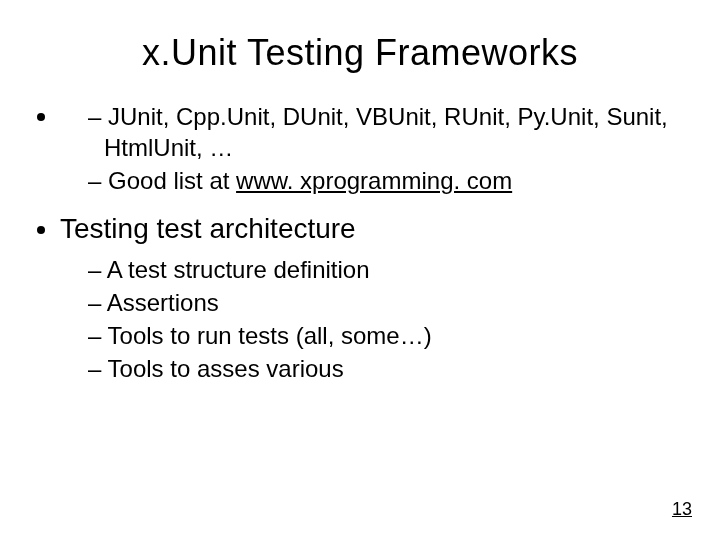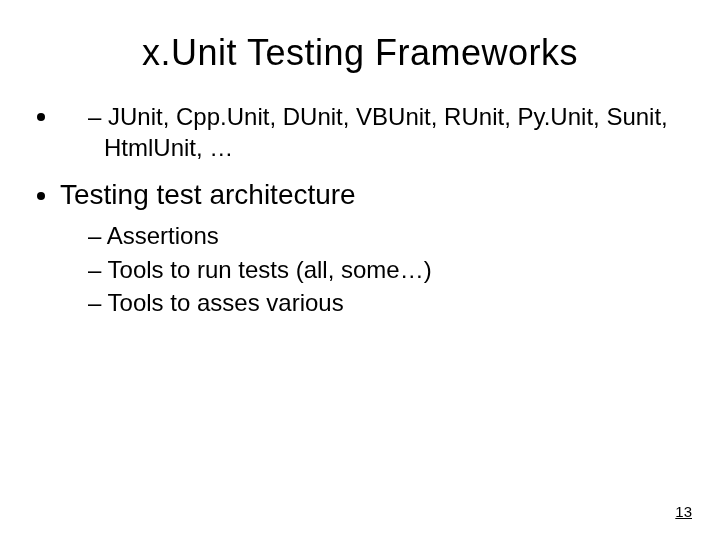--- a/index.html
+++ b/index.html
@@ -53,43 +53,45 @@
     content: "– ";
   }
   .link {
     text-decoration: underline;
     color: #000000;
   }
   .pagenum {
     position: absolute;
     bottom: 20px;
     right: 28px;
-    font-size: 15px;
+    font-size: 18px;
     color: #000000;
     text-decoration: underline;
   }
 </style>
 </head>
 <body>
 
 <div class="slide">
 
   <div class="title">x.Unit Testing Frameworks</div>
 
   <ul class="level1">
 
     <li>
       <ul class="level2">
         <li>JUnit, Cpp.Unit, DUnit, VBUnit, RUnit, Py.Unit, Sunit, HtmlUnit, …</li>
+        <li><span>Good list at </span><span class="link">www. xprogramming. com</span></li>
       </ul>
     </li>
 
     <li>
       <span>Testing test architecture</span>
       <ul class="level2">
+        <li>A test structure definition</li>
         <li>Assertions</li>
         <li>Tools to run tests (all, some…)</li>
         <li>Tools to asses various</li>
       </ul>
     </li>
 
   </ul>
 
   <div class="pagenum">13</div>
 

